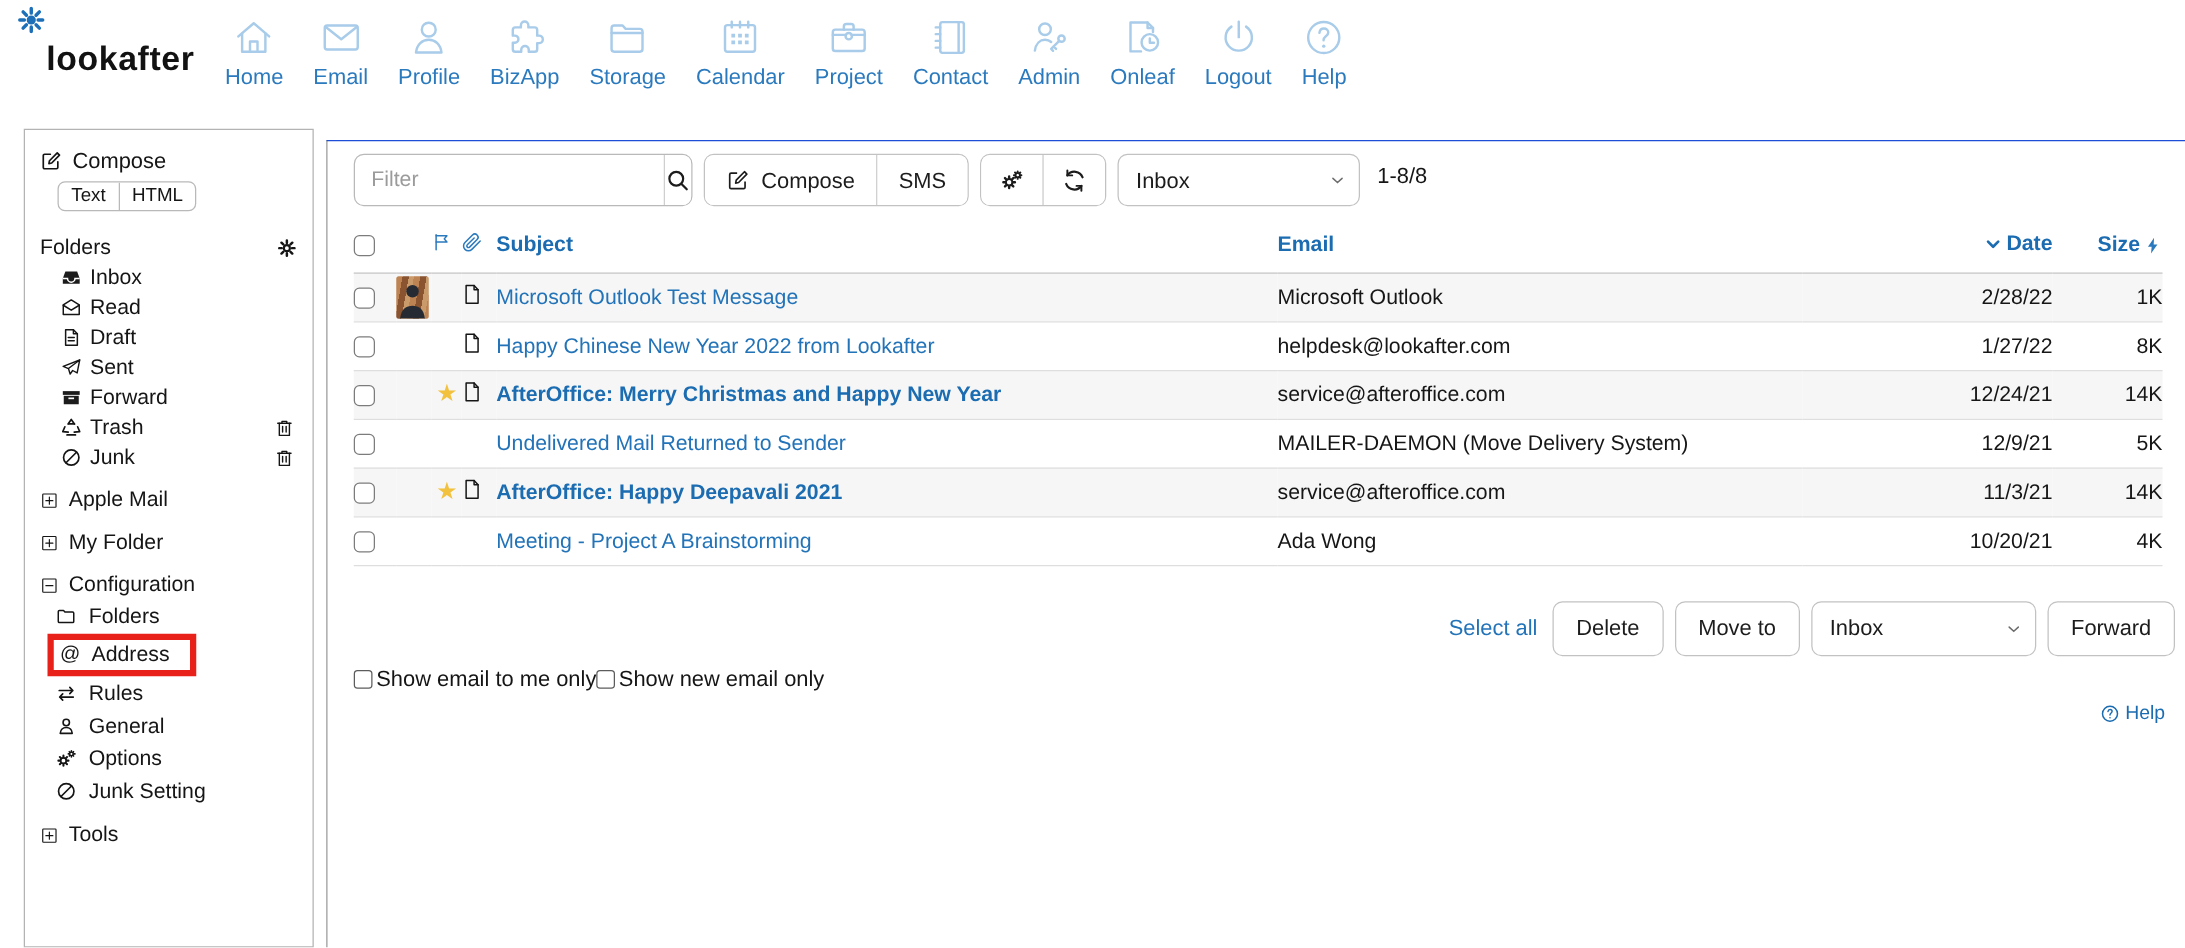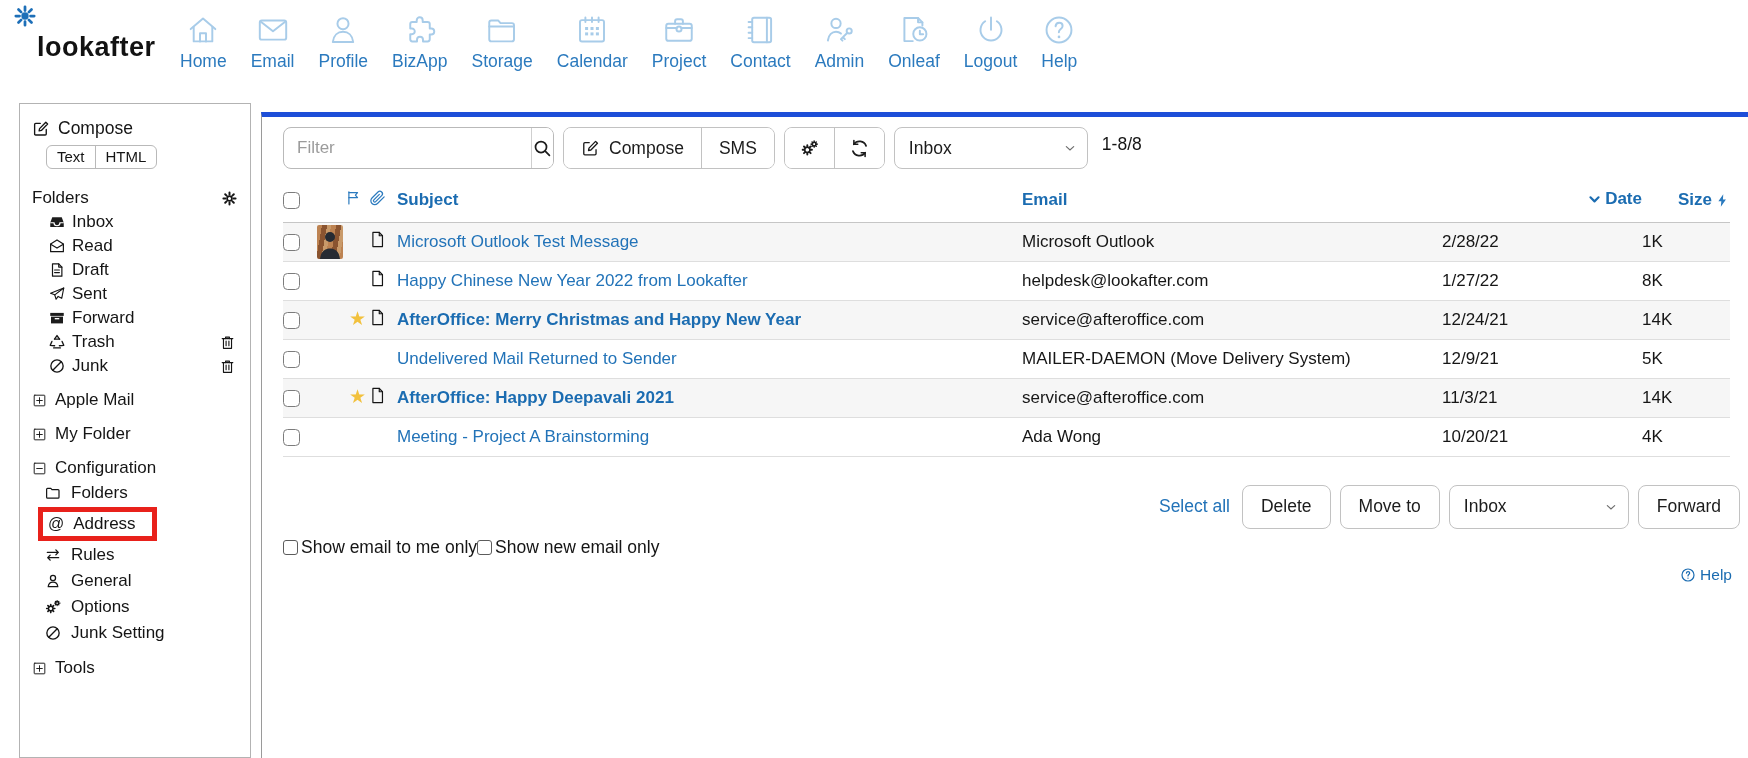--- a/index.html
+++ b/index.html
@@ -21,21 +21,21 @@
               cursor:pointer; }
   .nav-item .icon { color:#a8cce9; height:38px; }
   .nav-label { color:#2b7abe; font-size:17.5px; margin-top:2px; }
 
   
   .content { display:flex; height:658px; align-items:stretch; }
   .sidebar { width:232px; margin-left:19px; margin-top:3px; height:655px;
              border:1px solid #b3b3b3; padding:12px 8px 0 12px; font-size:17px;
              flex:0 0 auto; background:#fff; }
   .main { flex:1 1 auto; margin-left:10px; margin-top:12px; border-left:1px solid #9a9a9a;
-          border-top:5px solid #1d4ed8; padding:10px 8px 0 21px; }
+          border-top:1px solid #1d4ed8; padding:10px 8px 0 21px; }
 
   
   .side-row { display:flex; align-items:center; gap:6px; padding:2px 0; cursor:pointer; }
   .compose-row { font-size:17.5px; gap:8px; }
   .mode-group { display:inline-flex; border:1px solid #b9b9b9; border-radius:6px;
                 overflow:hidden; margin:4px 0 8px 14px; background:#fff; }
   .mode-btn { padding:2px 10px 3px; font-size:15px; border-right:1px solid #b9b9b9;
               cursor:pointer; }
   .mode-btn:last-child { border-right:none; }
   .folders-heading { display:flex; align-items:center; margin-top:9px; padding:2px 0; }
@@ -80,21 +80,21 @@
                   padding:0; vertical-align:middle; }
   tr.alt td { background:#f6f6f6; }
   .cb { margin-left:6px; }
   input[type=checkbox] { appearance:none; -webkit-appearance:none; width:17px; height:17px;
                          border:1.7px solid #7c7c7c; border-radius:4.5px; background:#fff;
                          margin:0; vertical-align:middle; cursor:pointer; }
   input[type=checkbox].small { width:15px; height:15px; border-radius:3px; border-color:#5c5c5c; }
   a.subject { color:#2273b8; text-decoration:none; cursor:pointer; }
   a.subject.unread { font-weight:bold; color:#1b6cb1; }
   td.email-cell { color:#161616; }
-  td.num { padding-right:4px; color:#161616;margin-top:44px; }
+  td.num { text-align:right; padding-right:4px; color:#161616;margin-top:44px; }
   .star { color:#f2c13d; font-size:19px; line-height:1; cursor:pointer; margin-left:4px; }
   .th-flex { display:inline-flex; align-items:center; gap:3px; }
 
   
   .actions { display:flex; align-items:center; gap:9px; margin-top:28px;justify-content:flex-end; }
   .select-all { color:#2273b8; font-size:17.5px; cursor:pointer; margin-right:3px; }
   .action-btn { height:44px; padding:0 18px; border:1px solid #c2c2c2; border-radius:8px;
                 background:#fff; font-size:17.5px; font-family:inherit; cursor:pointer;
                 color:#1c1c1c; }
   .move-select { width:180px; height:44px; }

